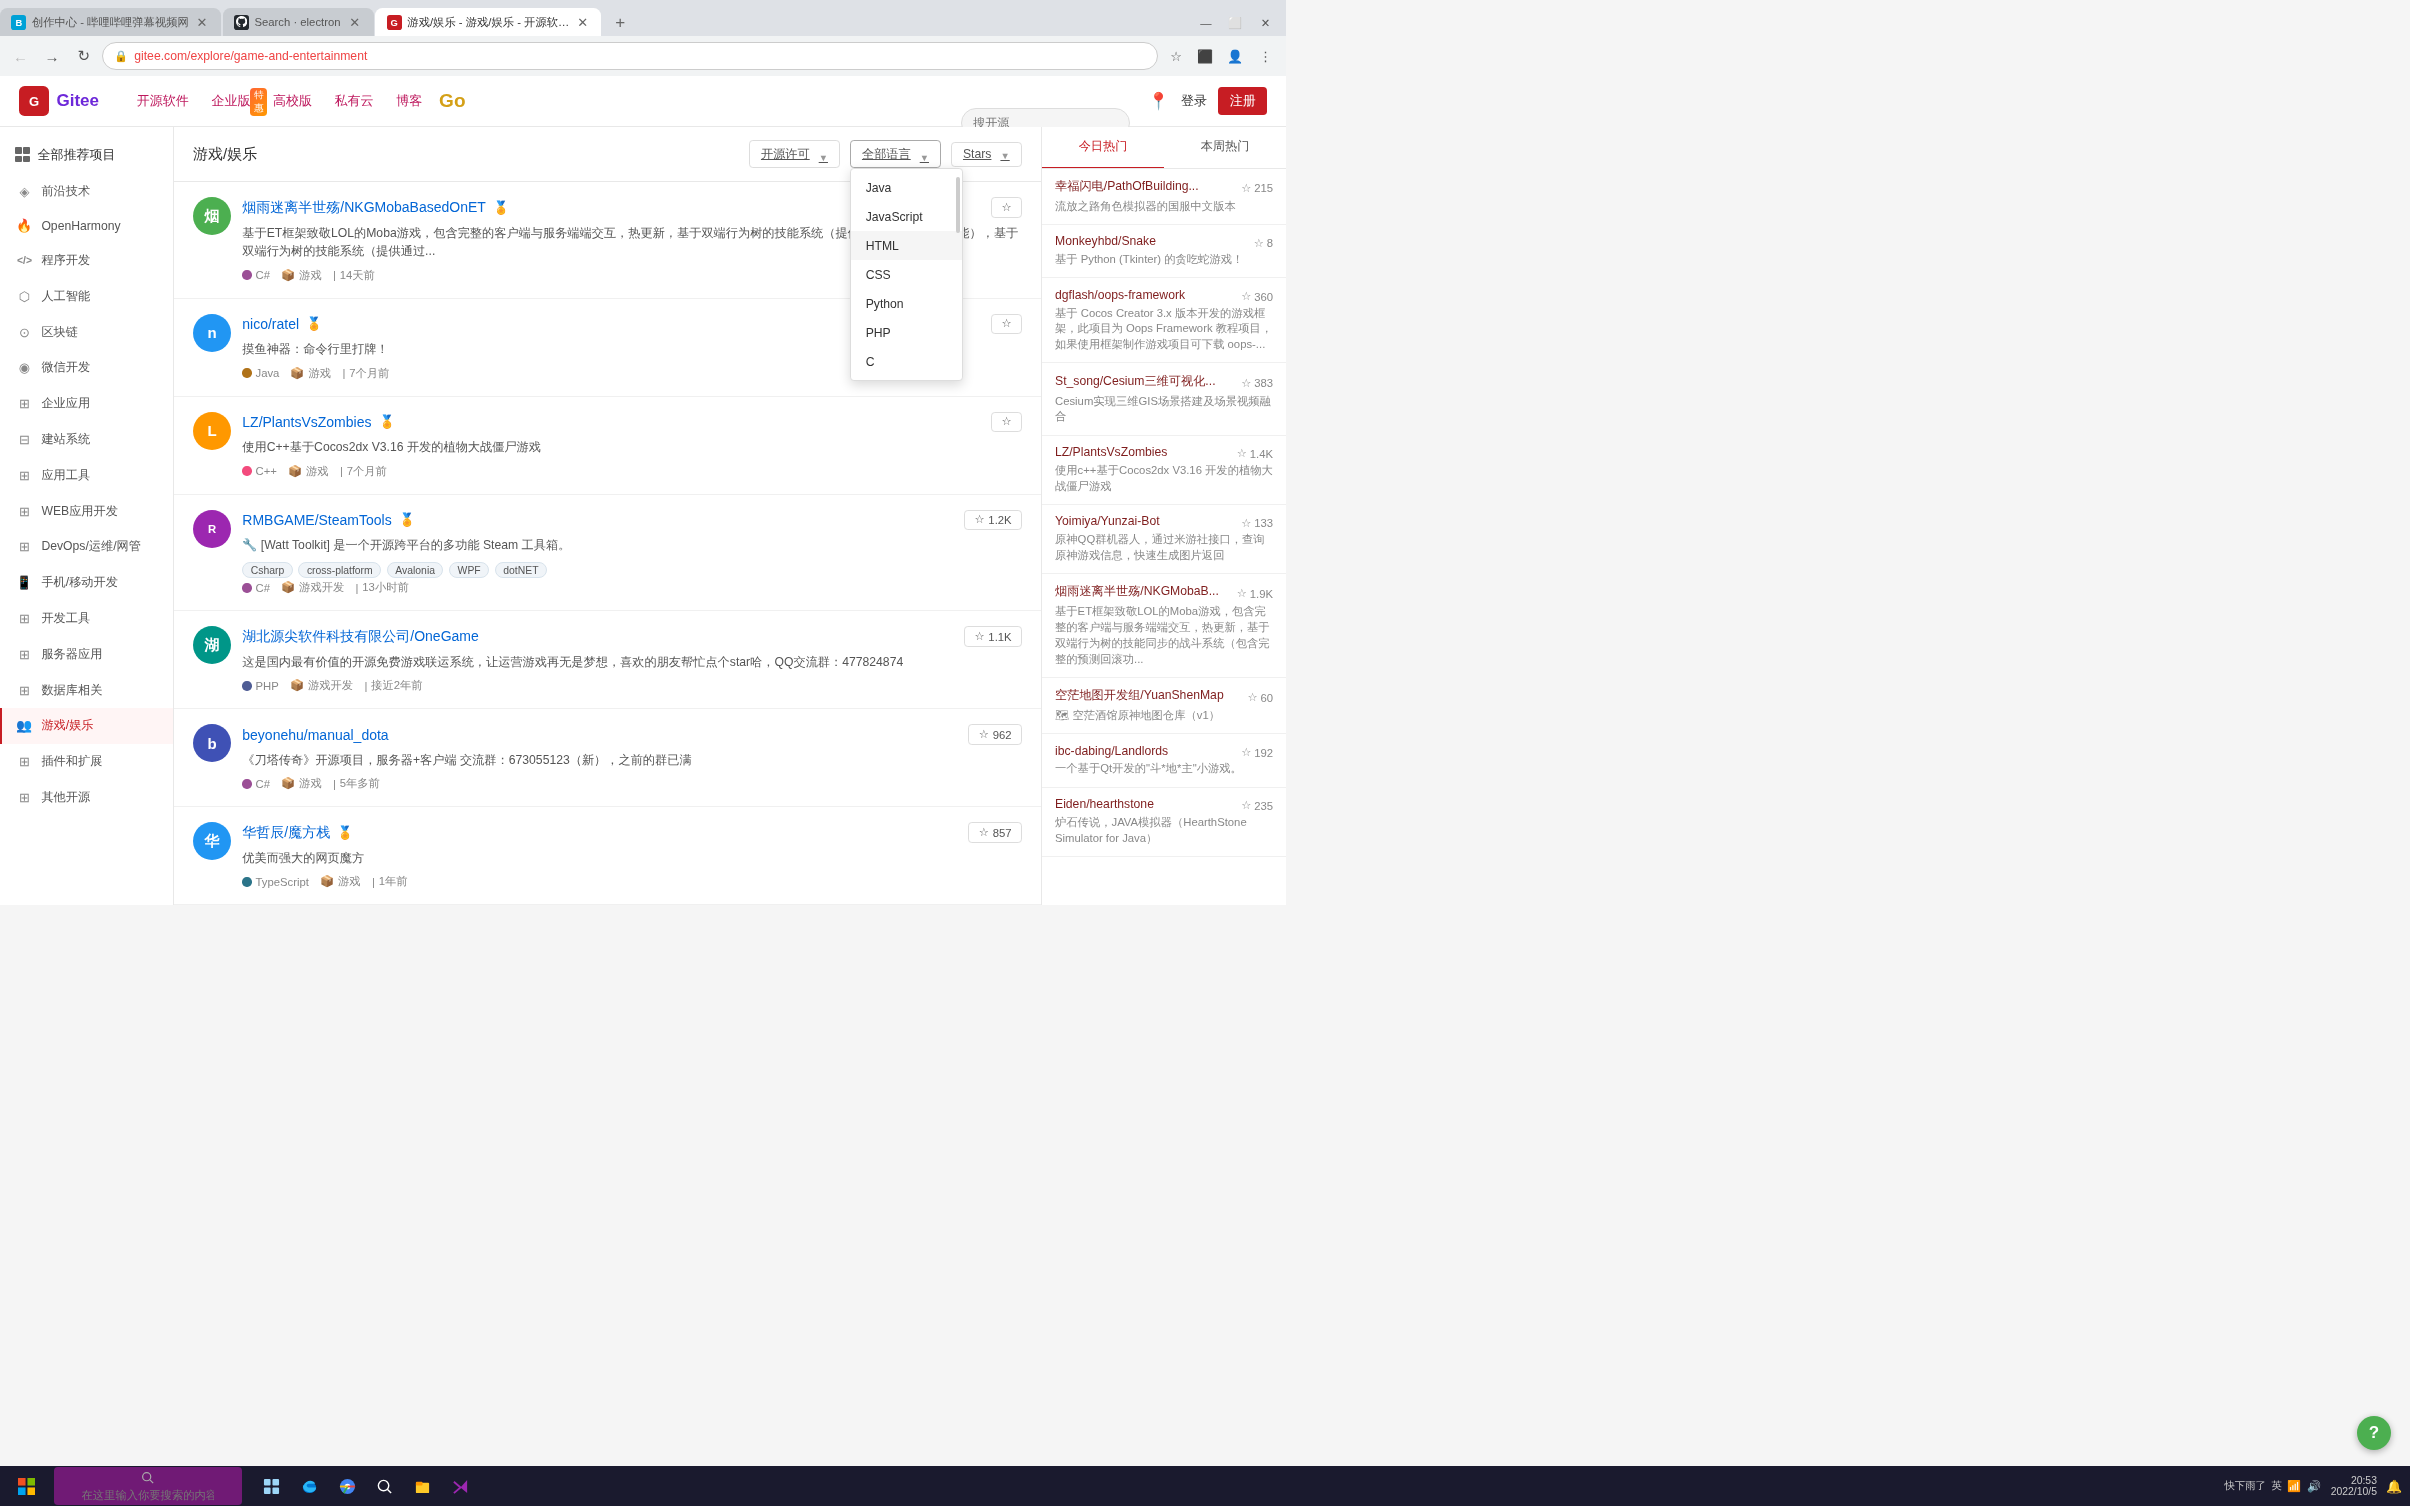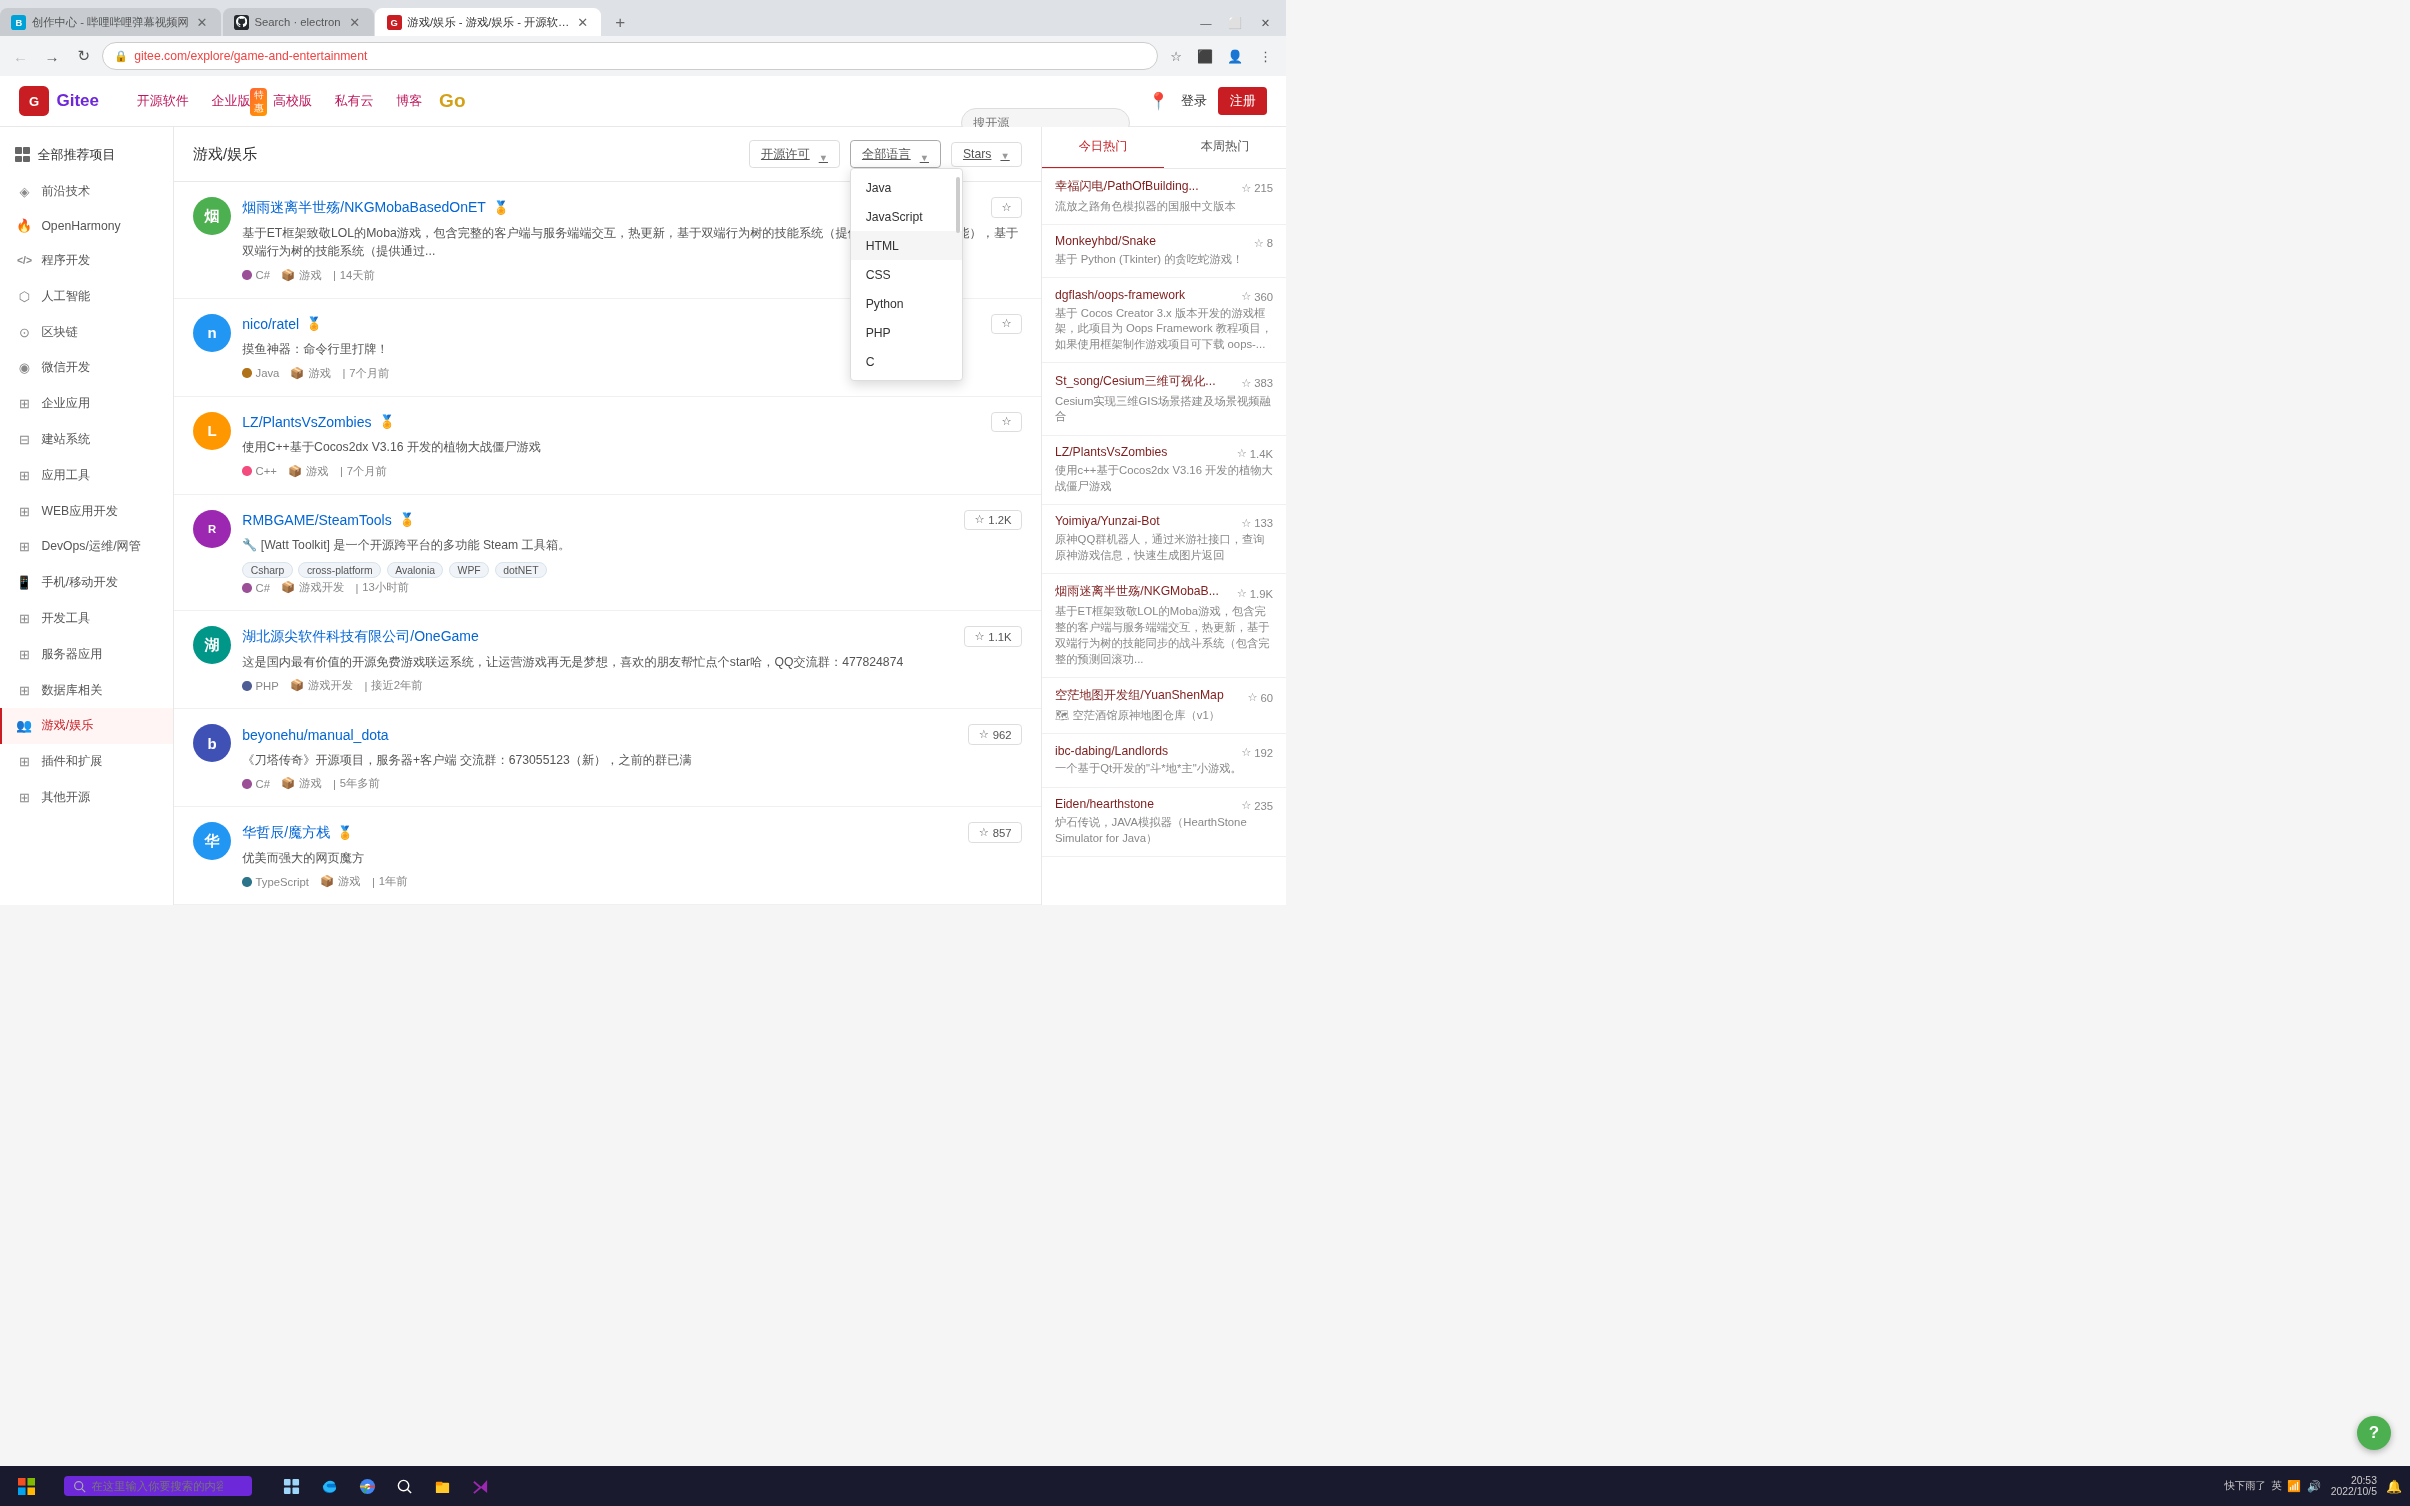--- a/index.html
+++ b/index.html
@@ -88,21 +88,21 @@
     .right-panel-tab.active { color: #c71d23; border-bottom-color: #c71d23; }
     .hot-item { padding: 9.4px 13px; border-bottom: 0.9px solid #f0f0f0; cursor: pointer; }
     .hot-item-title { font-size: 12.2px; color: #7f1d1d; margin-bottom: 3.8px; font-weight: 500; }
     .hot-item-desc { font-size: 11.3px; color: #888; line-height: 1.4; }
     .hot-item-meta { display: flex; align-items: center; justify-content: space-between; }
     .hot-item-stars { font-size: 11.3px; color: #888; display: flex; align-items: center; gap: 2.8px; }
 
     
     .taskbar { display: flex; align-items: center; background: #1a1a2e; height: 40px; padding: 0 7.5px; position: fixed; bottom: 0; width: 100%; z-index: 999; }
     .taskbar-start { width: 38px; height: 38px; display: flex; align-items: center; justify-content: center; color: #fff; cursor: pointer; }
-    .taskbar-search { display: flex; align-items: center; background: #6d28d9; border-radius: 3.8px; padding: 3.8px 9.4px; gap: 5.6px; min-width: 188px; margin: 0 18px; }
+    .taskbar-search { display: flex; align-items: center; background: #701a75; border-radius: 3.8px; padding: 3.8px 9.4px; gap: 5.6px; min-width: 188px; margin: 0 8px; flex-direction: column; }
     .taskbar-search input { background: none; border: none; color: #aaa; font-size: 11.3px; width: 132px; outline: none; }
     .taskbar-apps { display: flex; align-items: center; gap: 1.9px; margin-left: 3.8px; }
     .taskbar-app { width: 36px; height: 36px; display: flex; align-items: center; justify-content: center; cursor: pointer; border-radius: 3.8px; }
     .taskbar-right { margin-left: auto; display: flex; align-items: center; gap: 9.4px; color: #ccc; font-size: 10.4px; }
     .taskbar-clock { text-align: right; }
     .taskbar-icons { display: flex; align-items: center; gap: 5.6px; }
 
     
     .avatar-green { background: #4caf50; }
     .avatar-blue { background: #2196f3; }

